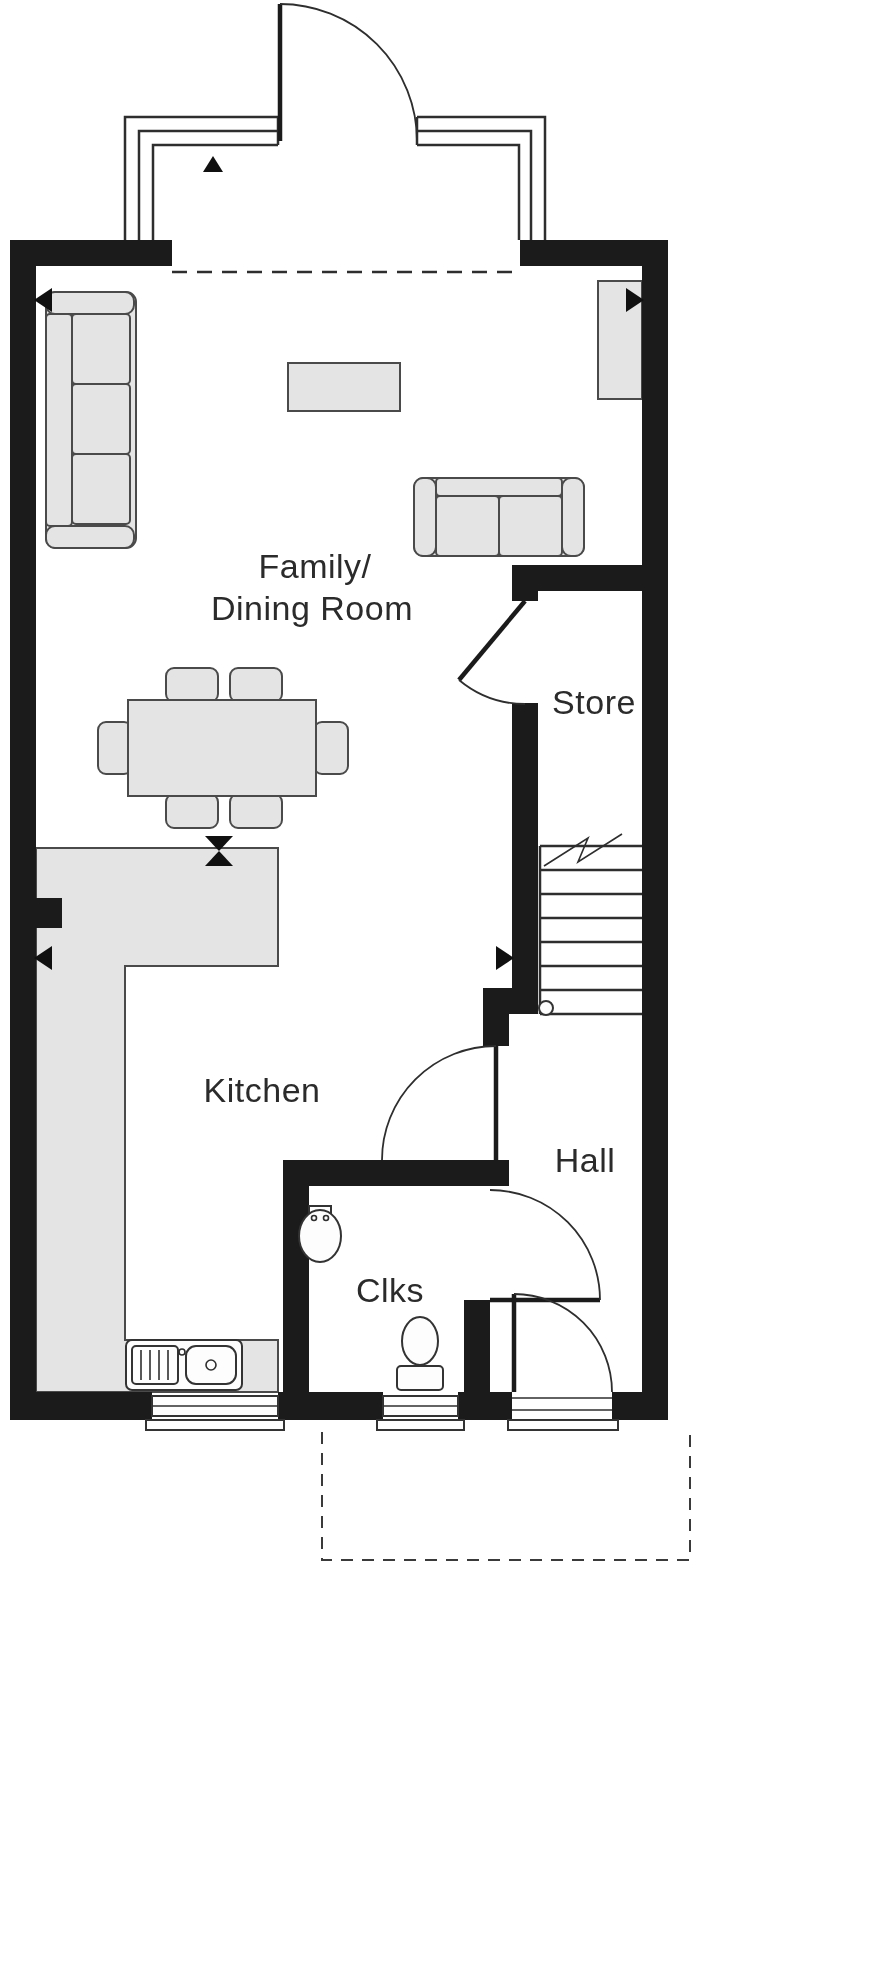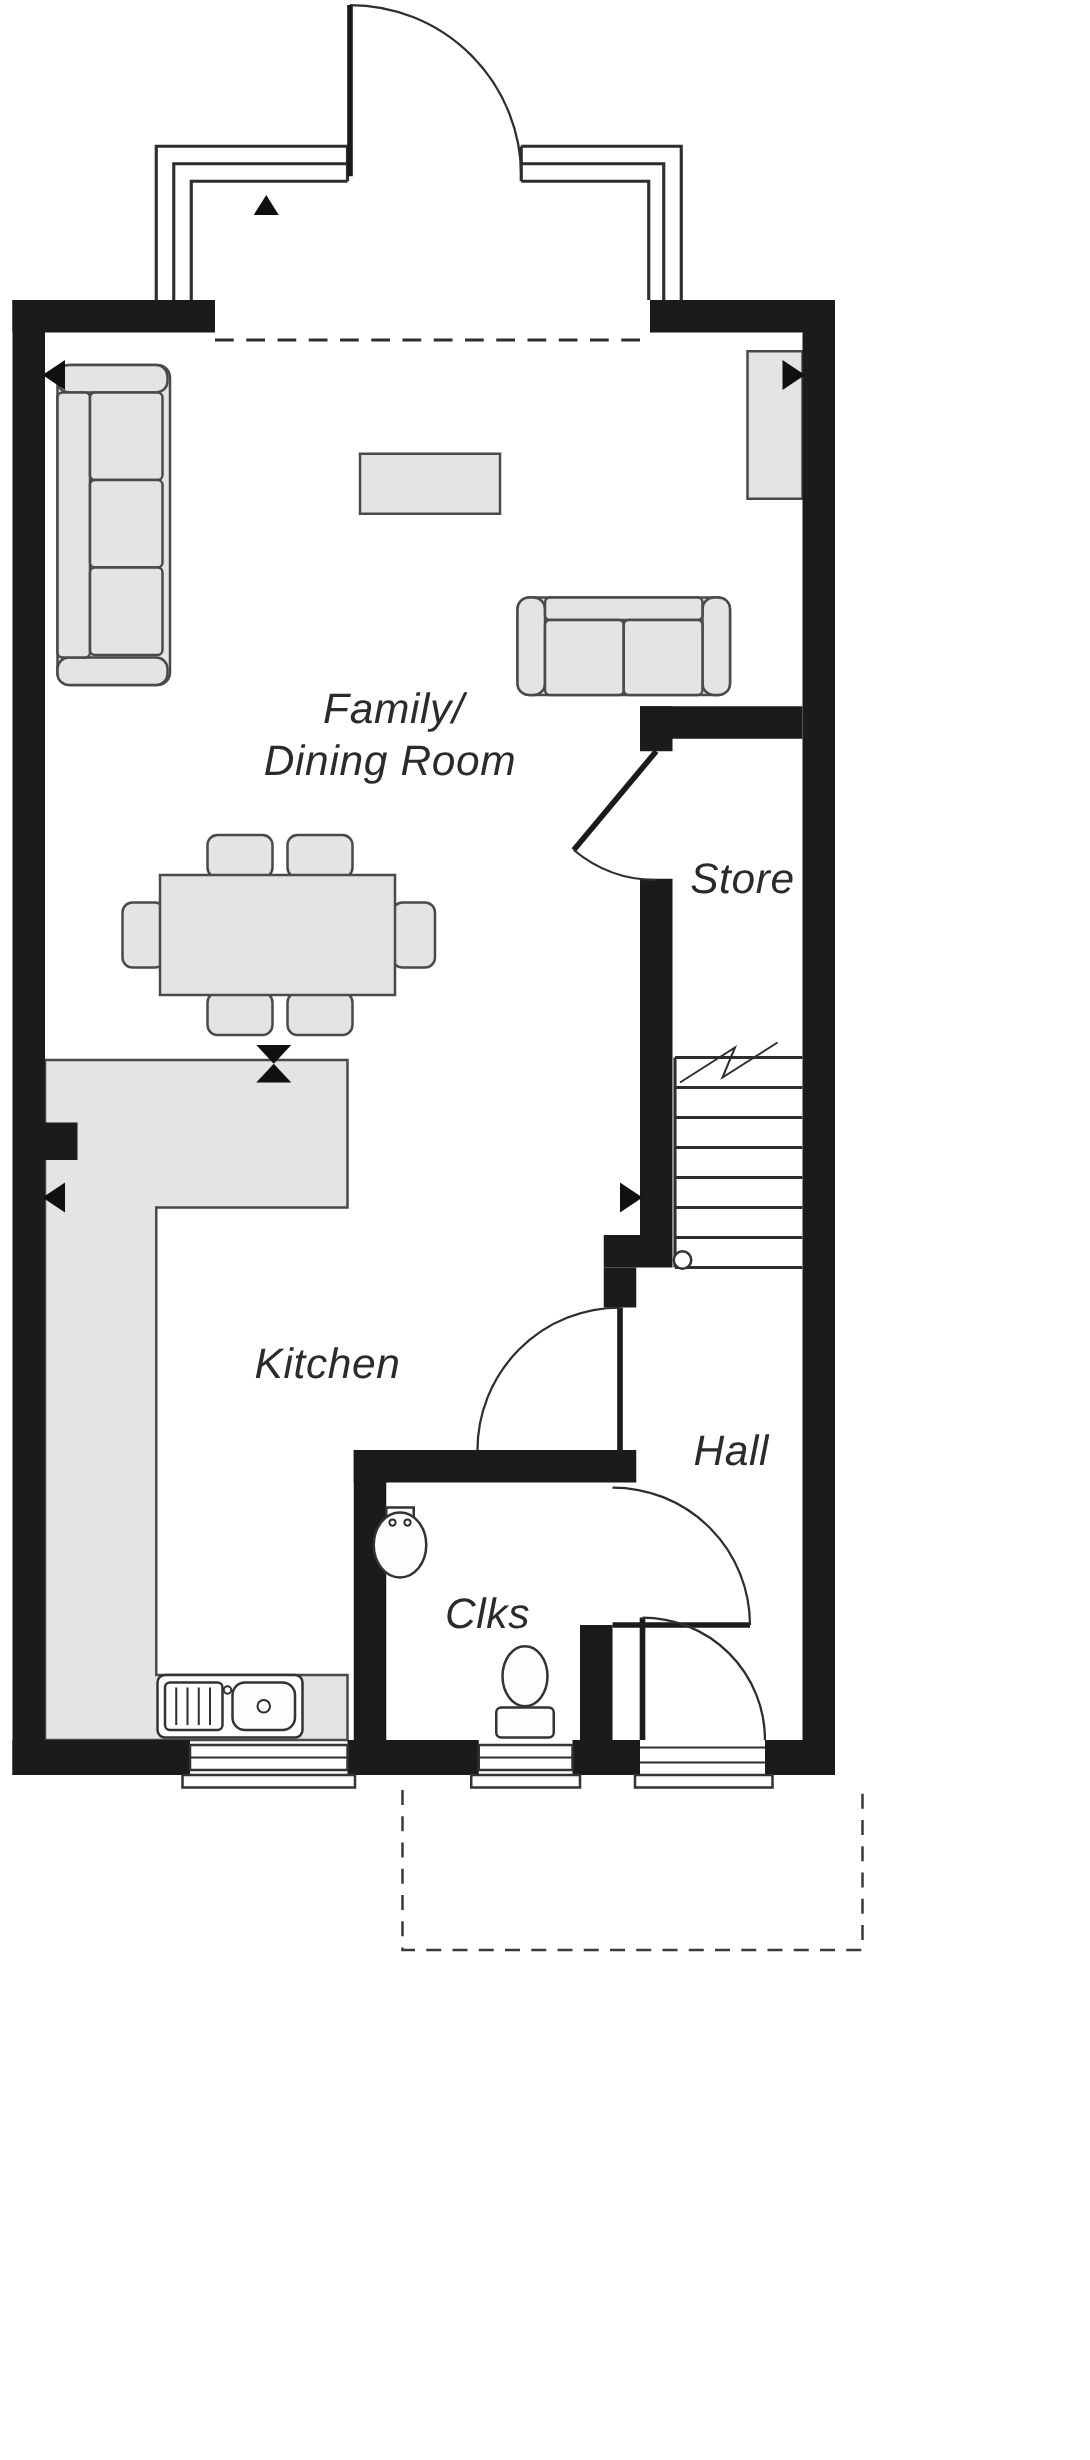--- a/index.html
+++ b/index.html
@@ -2,21 +2,20 @@
 <html style="--background: #ffffff; --wall: #1b1b1b; --line: #2e2e2e; --furniture-fill: #e4e4e4; --furniture-stroke: #4a4a4a; --text: #2b2b2b;"><head>
 <meta charset="utf-8">
 <style>
   html,body{margin:0;padding:0;background:#fff;}
   .stage{
     position:relative;
     width:792px;height:1968px;
     background:var(--background,#ffffff);
     font-family:"Liberation Sans","DejaVu Sans",sans-serif;
     overflow:hidden;
-    font-style:italic;
   }
   svg{display:block}
   .wall{fill:var(--wall,#1b1b1b);stroke:none}
   .line{stroke:var(--line,#2e2e2e);stroke-width:2.5;fill:none}
   .thin{stroke-width:1.6}
   .furn{fill:var(--furniture-fill,#e4e4e4);stroke:var(--furniture-stroke,#4a4a4a);stroke-width:2}
   .fix{fill:#fdfdfd;stroke:#333;stroke-width:2}
   .door{stroke:var(--wall,#1b1b1b);stroke-width:4.5;fill:none}
   .arc{stroke:var(--line,#2e2e2e);stroke-width:1.8;fill:none}
   .dash{stroke:var(--line,#2e2e2e);stroke-width:2.5;fill:none;stroke-dasharray:15 10}

